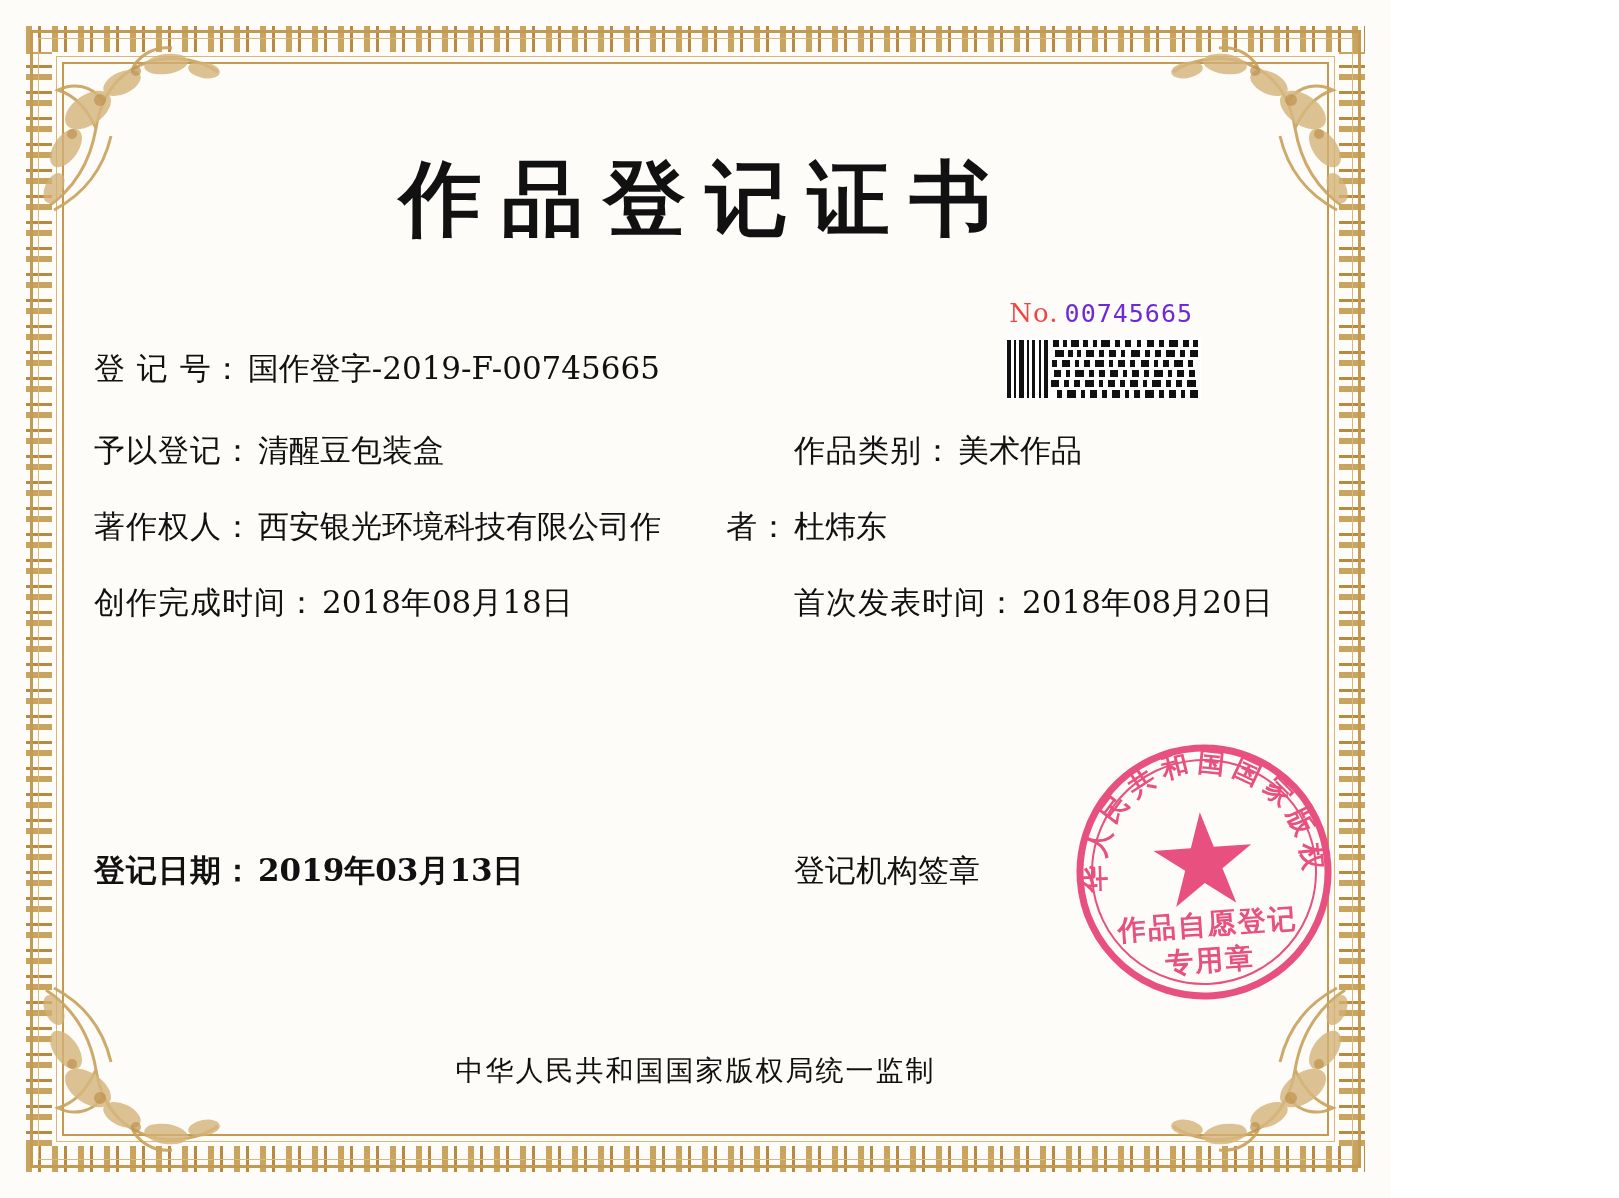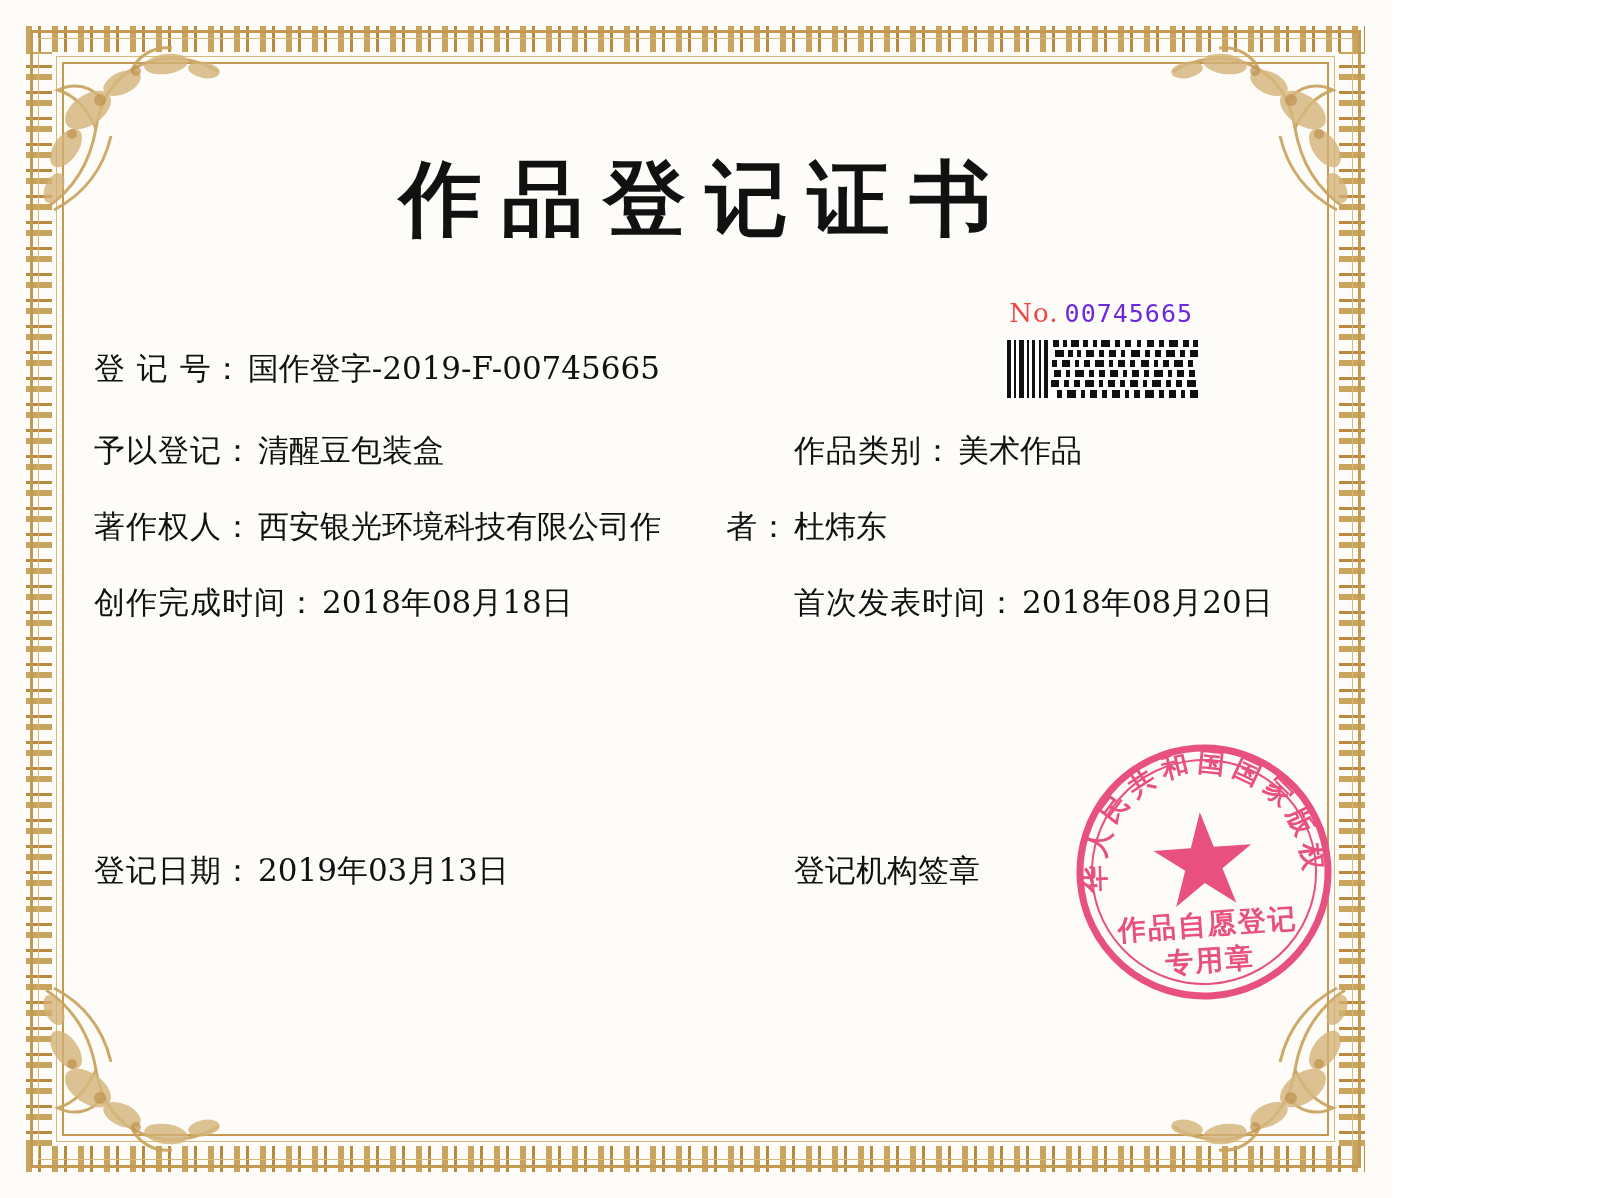--- a/index.html
+++ b/index.html
@@ -192,21 +192,21 @@
   .bottom-row {
     position: absolute;
     left: 24px;
     right: 24px;
     top: 780px;
     display: flex;
     align-items: baseline;
     font-size: 31px;
     color: #111;
   }
-  .bottom-left { width: 700px; flex: 0 0 700px; display: flex; align-items: baseline; }
+  .bottom-left { width: 700px; flex: 0 0 700px; display: flex; align-items: baseline; font-weight: bold; }
   .bottom-right { flex: 1 1 auto; }
 
   
   .seal {
     position: absolute;
     left: 1000px;
     top: 668px;
     width: 268px;
     height: 268px;
     transform: rotate(-4deg);
@@ -503,15 +503,16 @@
         <circle cx="134" cy="134" r="112" fill="none" stroke="#e8507f" stroke-width="2"></circle>
         <text font-family="'DejaVu Sans','Liberation Sans',sans-serif" font-size="27" font-weight="bold" fill="#e8507f" letter-spacing="7">
           <textPath href="#sealArc" startOffset="50%" text-anchor="middle">中华人民共和国国家版权局</textPath>
         </text>
         <polygon fill="#e8507f" points="134,74 145.5,109.5 183,109.5 152.7,131.5 164.2,167 134,145 103.8,167 115.3,131.5 85,109.5 122.5,109.5"></polygon>
         <text x="134" y="196" text-anchor="middle" font-family="'DejaVu Sans','Liberation Sans',sans-serif" font-size="28" font-weight="bold" fill="#e8507f" letter-spacing="2">作品自愿登记</text>
         <text x="134" y="232" text-anchor="middle" font-family="'DejaVu Sans','Liberation Sans',sans-serif" font-size="28" font-weight="bold" fill="#e8507f" letter-spacing="2">专用章</text>
       </svg>
     </div>
 
+    <div class="footer">中华人民共和国国家版权局统一监制</div>
 
   </div>
 </div>
 
 </body></html>

